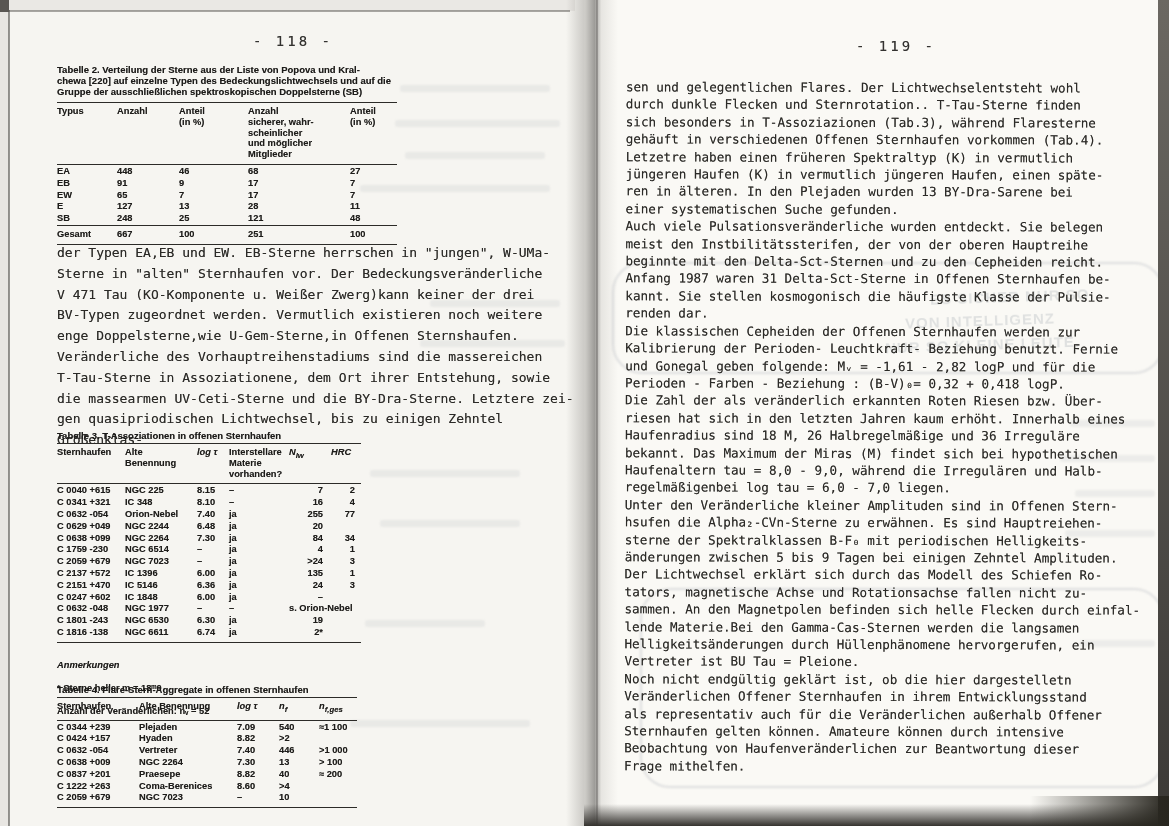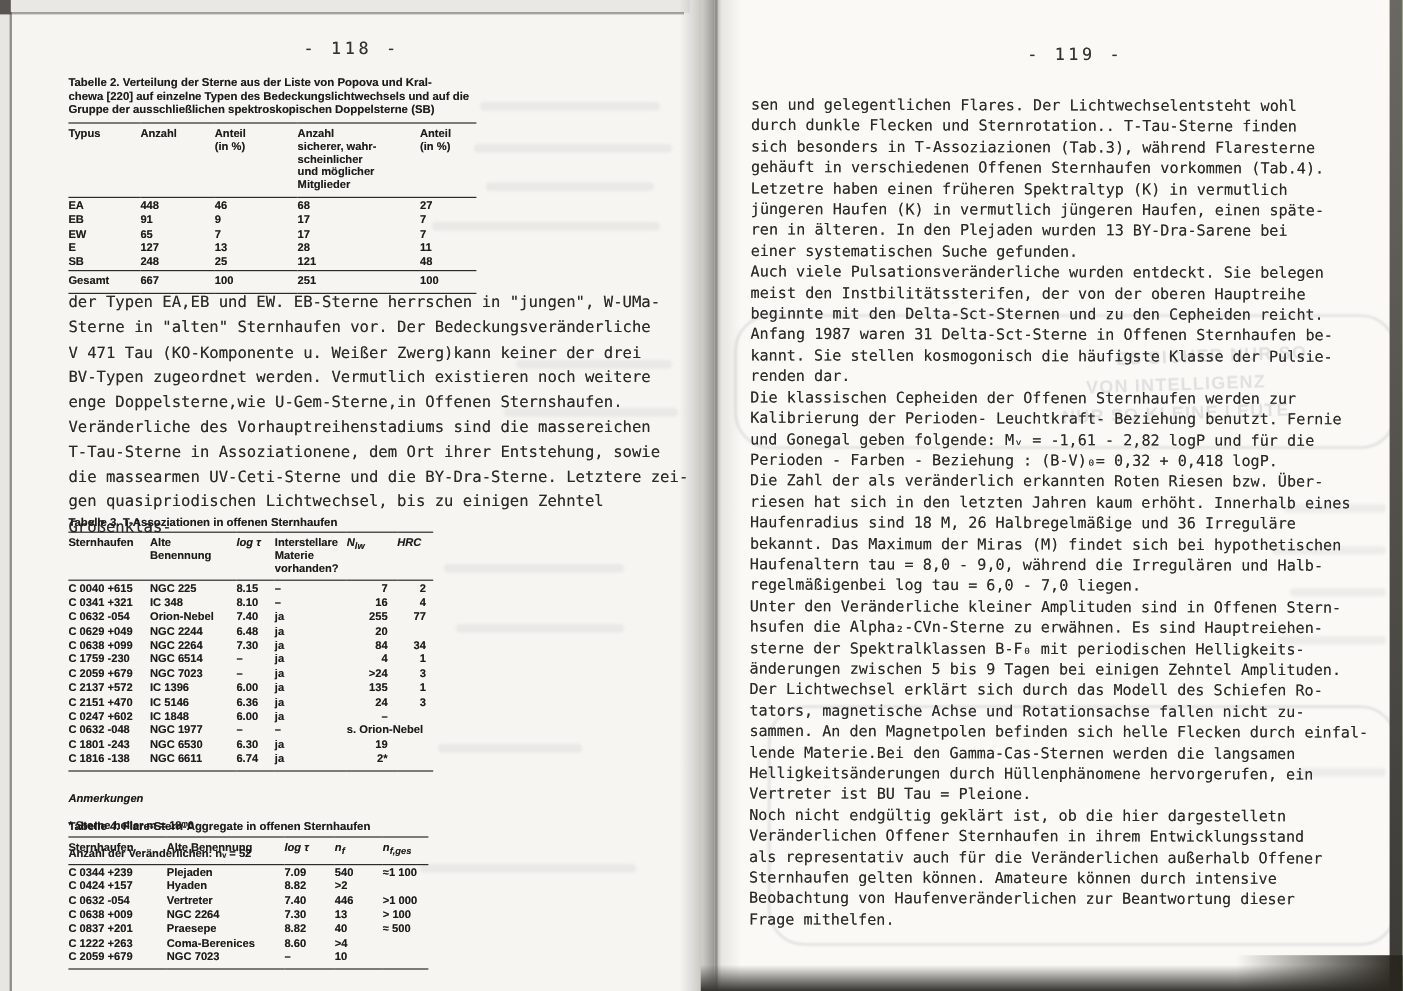--- a/index.html
+++ b/index.html
@@ -335,21 +335,21 @@
           <td>NGC 2264</td>
           <td>7.30</td>
           <td>13</td>
           <td>&gt;  100</td>
         </tr>
         <tr>
           <td>C 0837 +201</td>
           <td>Praesepe</td>
           <td>8.82</td>
           <td>40</td>
-          <td>≈  500</td>
+          <td>≈  200</td>
         </tr>
         <tr>
           <td>C 1222 +263</td>
           <td>Coma-Berenices</td>
           <td>8.60</td>
           <td>&gt;4</td>
           <td></td>
         </tr>
         <tr>
           <td>C 2059 +679</td>

